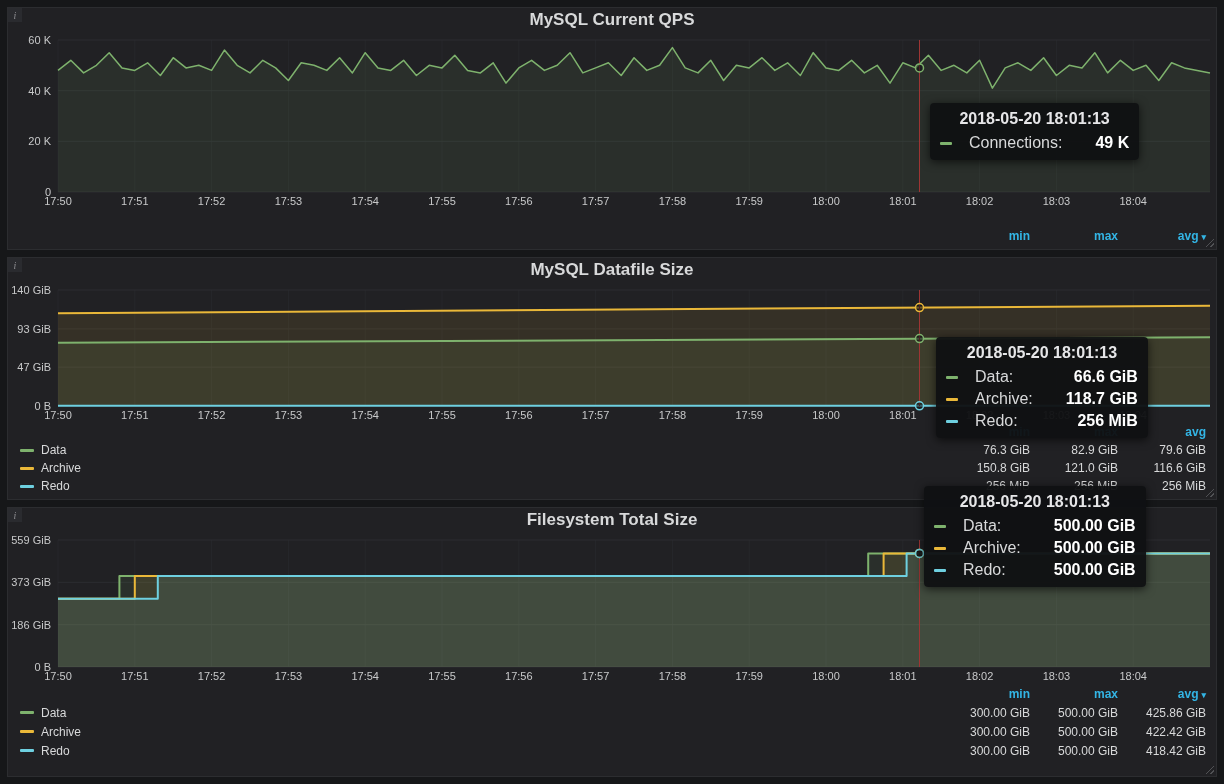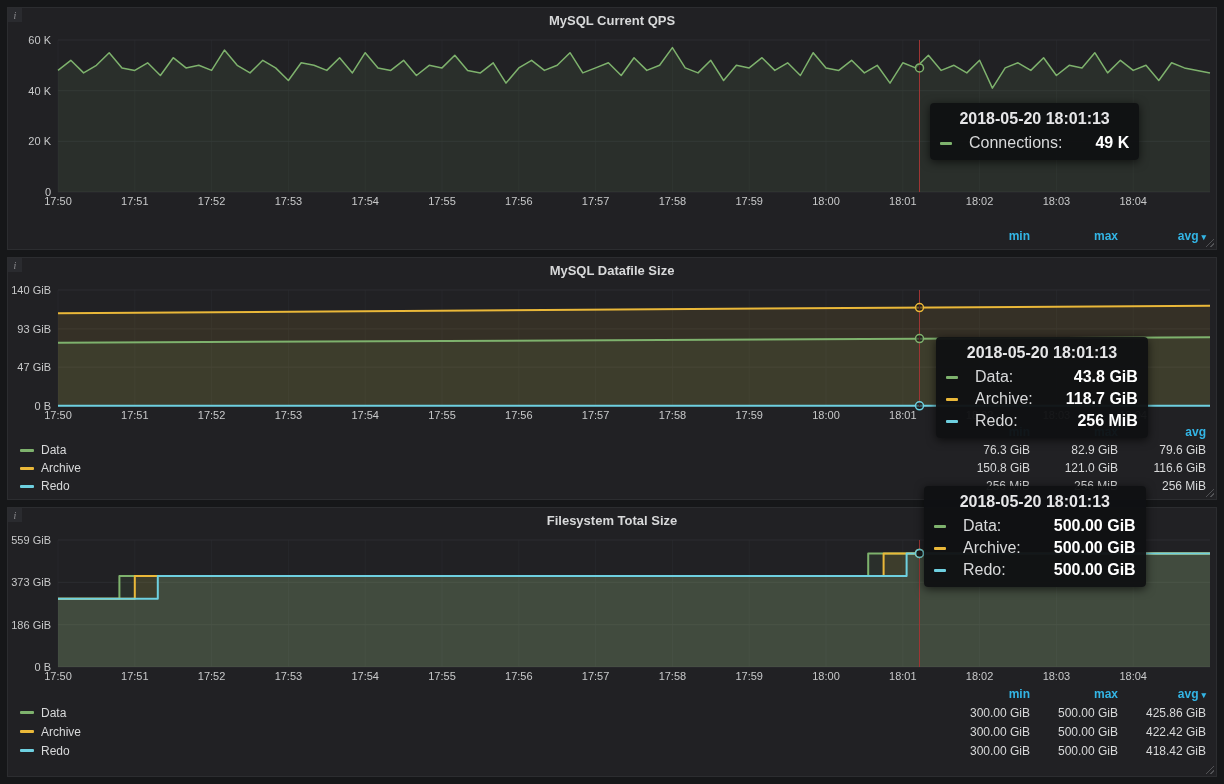--- a/index.html
+++ b/index.html
@@ -4,21 +4,21 @@
 <style>
   html,body{margin:0;padding:0;background:#101112;font-family:"Liberation Sans",sans-serif;}
   .dashboard{position:relative;width:1224px;height:784px;box-sizing:border-box;
     background:#161719;padding:7px;display:flex;flex-direction:column;gap:7px;overflow:hidden;}
   .panel{position:relative;box-sizing:border-box;background:#212124;border:1px solid #2c2d30;
     display:flex;flex-direction:column;color:#d8d9da;}
   .panel-1{height:243px;}
   .panel-2{height:243px;}
   .panel-3{height:270px;}
   .panel-header{position:relative;height:24px;flex:0 0 24px;display:flex;align-items:center;justify-content:center;}
-  .panel-title{font-size:13px;font-weight:bold;color:#d8d9da;cursor:pointer;}
+  .panel-title{font-size:17px;font-weight:bold;color:#d8d9da;cursor:pointer;}
   .panel-corner{position:absolute;top:0;left:0;width:14px;height:14px;background:#2a2b2f;
     color:#8e8e92;font-family:"Liberation Serif",serif;font-style:italic;font-size:10px;
     display:flex;align-items:center;justify-content:center;z-index:3;cursor:pointer;}
   .chart{flex:1 1 auto;min-height:0;position:relative;}
   svg{display:block;}
   svg text{font-family:"Liberation Sans",sans-serif;}
   .legend{flex:0 0 auto;padding:0 10px 4px 12px;font-size:12px;}
   .panel-3 .legend{padding-bottom:16px;}
   .legend-row{display:flex;align-items:center;height:18px;}
   .panel-3 .legend-row{height:19px;}
@@ -310,21 +310,21 @@
       <span class="tt-label">Connections:</span>
       <span class="tt-value">49 K</span>
     </div>
   </div>
 
   <div class="tooltip tooltip-2">
     <div class="tt-time">2018-05-20 18:01:13</div>
     <div class="tt-row">
       <span class="tt-swatch" style="background: rgb(126, 178, 109);"></span>
       <span class="tt-label">Data:</span>
-      <span class="tt-value">43.8 GiB</span>
+      <span class="tt-value">66.6 GiB</span>
     </div>
     <div class="tt-row">
       <span class="tt-swatch" style="background: rgb(234, 184, 57);"></span>
       <span class="tt-label">Archive:</span>
       <span class="tt-value">118.7 GiB</span>
     </div>
     <div class="tt-row">
       <span class="tt-swatch" style="background: rgb(110, 208, 224);"></span>
       <span class="tt-label">Redo:</span>
       <span class="tt-value">256 MiB</span>

